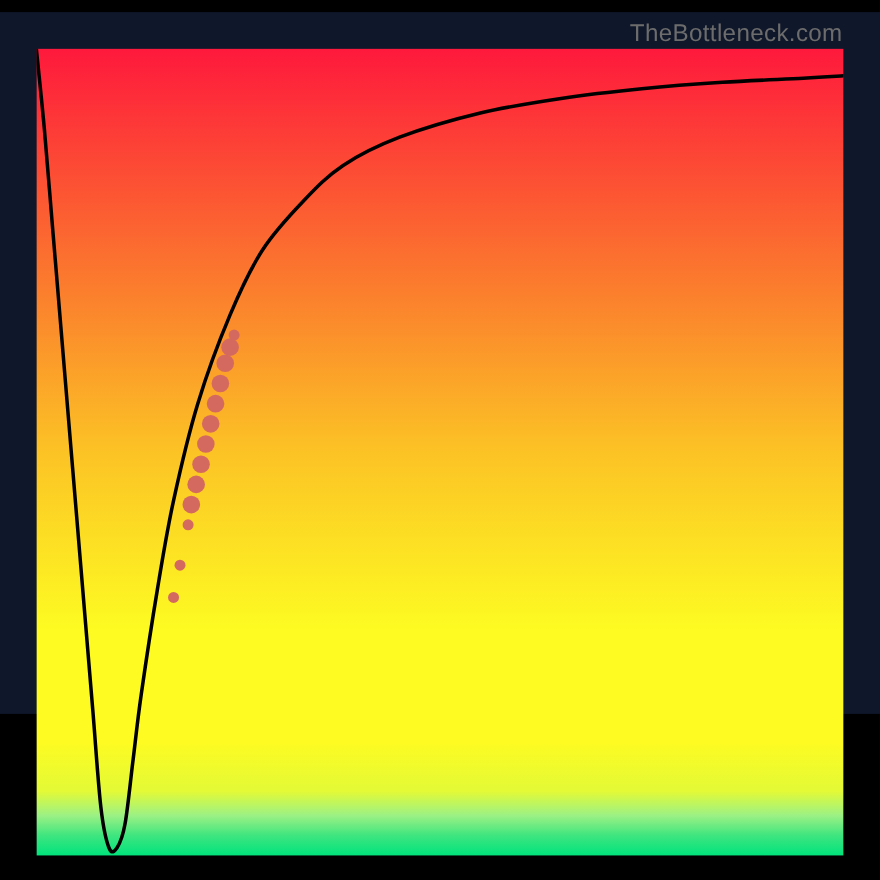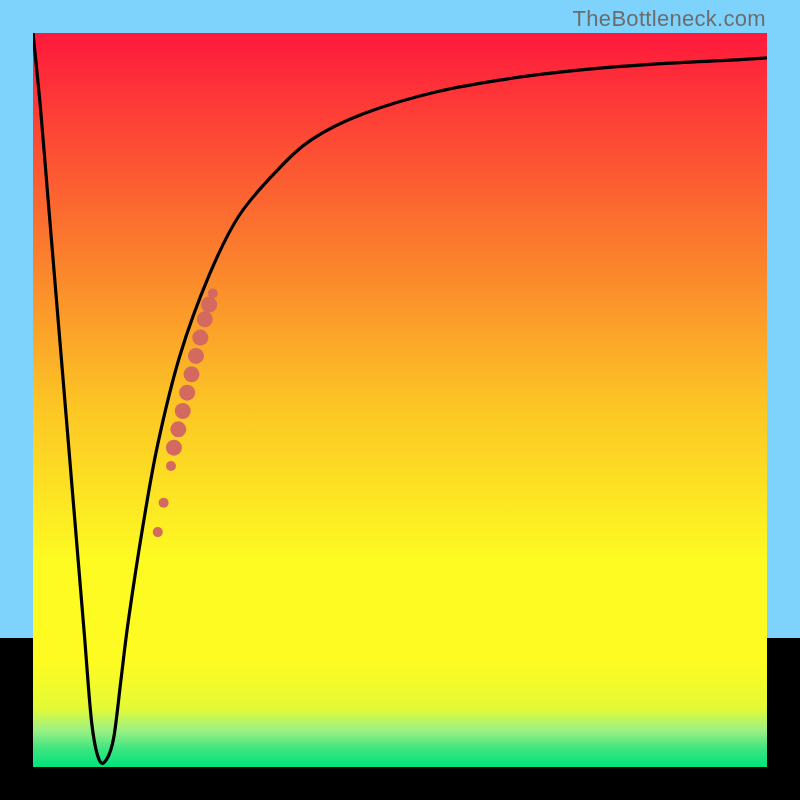--- a/index.html
+++ b/index.html
@@ -8,21 +8,22 @@
     width: 800px;
     height: 800px;
     overflow: hidden;
     background: #000;
     font-family: Arial, Helvetica, sans-serif;
   }
   .frame {
     position: relative;
     width: 800px;
     height: 638px;
-    background: #7dd3fc;
+    background: #0f172a;
+    margin-top: 11px;
   }
   .plot-area {
     position: absolute;
     left: 33px;
     top: 33px;
     width: 734px;
     height: 734px;
     overflow: hidden;
   }
   .watermark {

